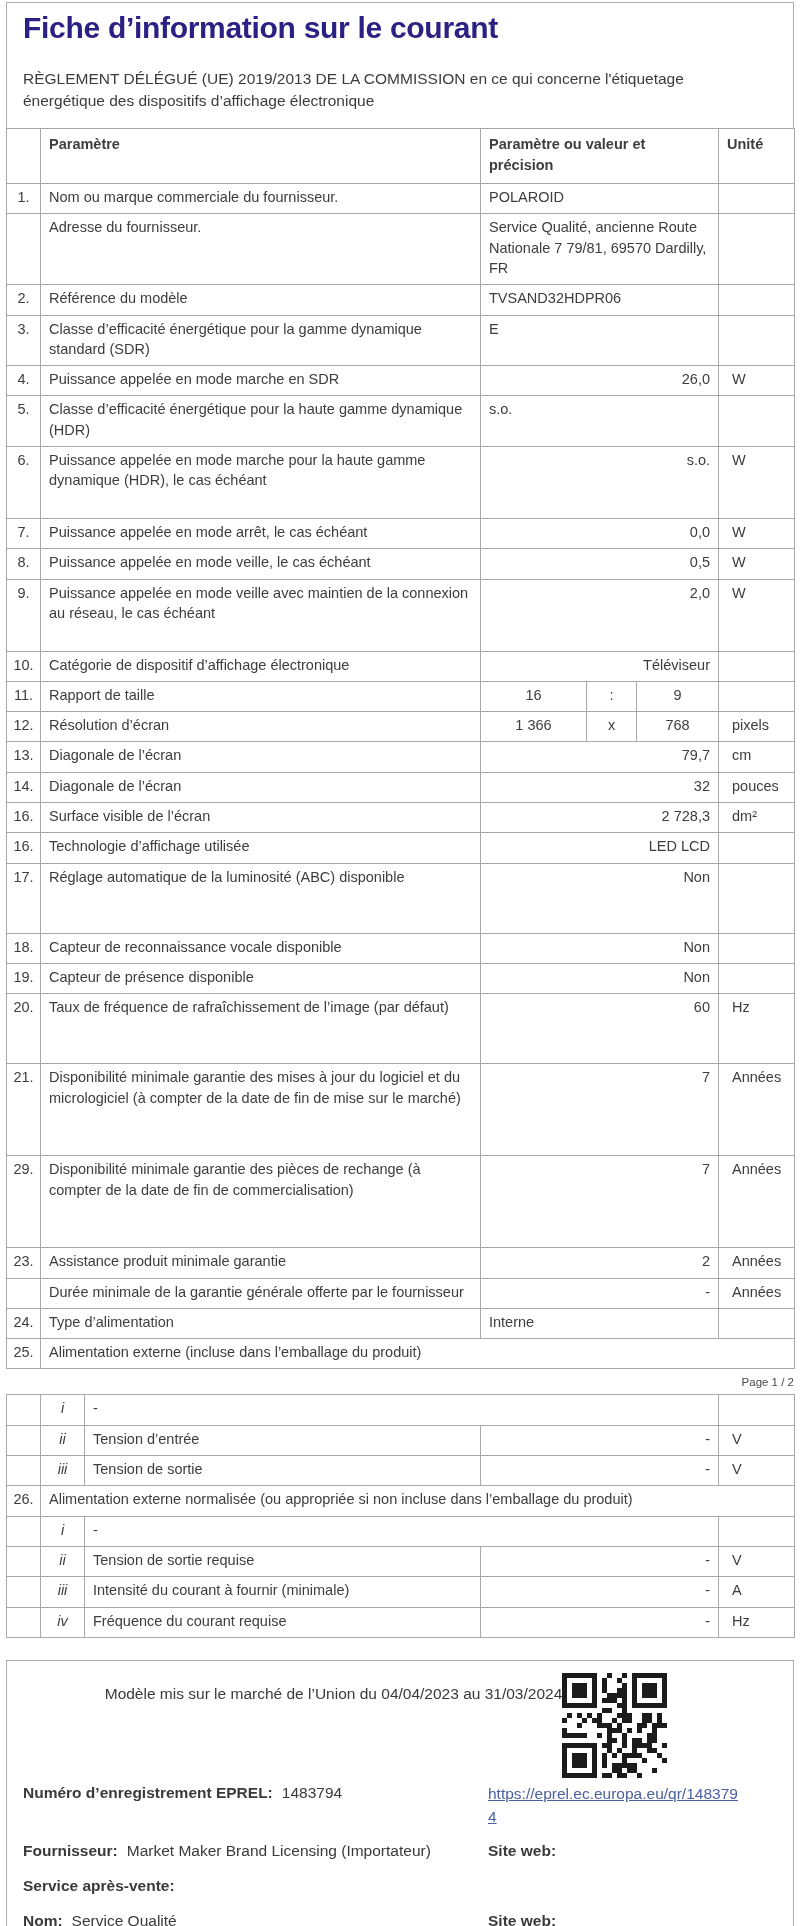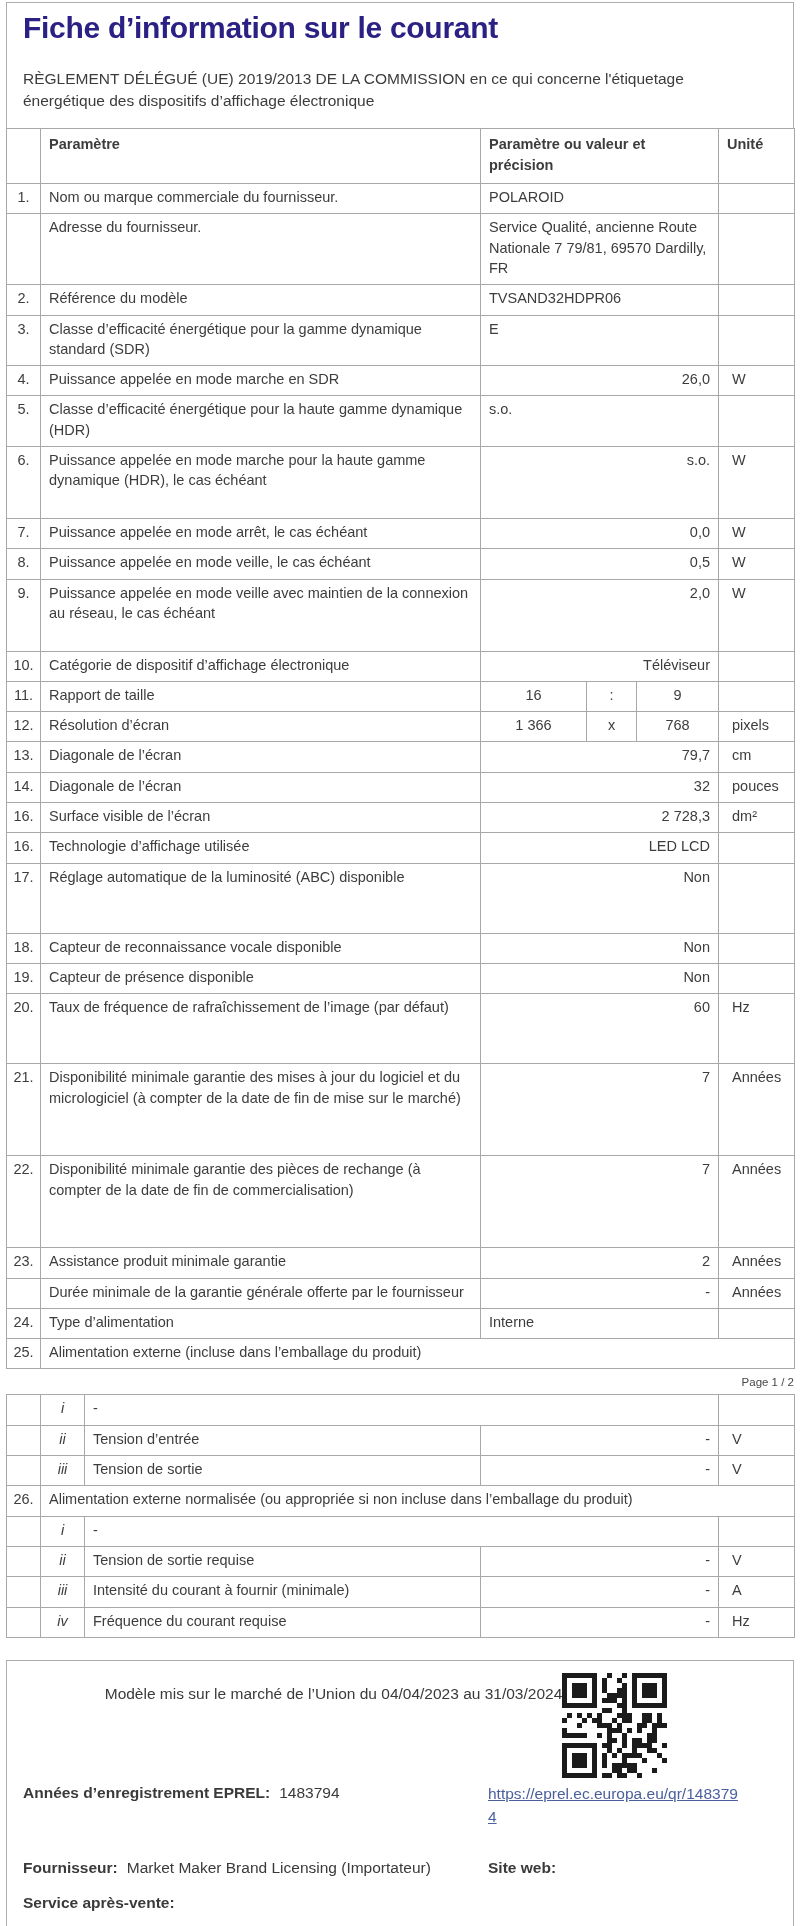--- a/index.html
+++ b/index.html
@@ -239,21 +239,21 @@
             <td class="val-right">60</td>
             <td class="unit">Hz</td>
           </tr>
           <tr>
             <td class="num">21.</td>
             <td style="height: 82px;">Disponibilité minimale garantie des mises à jour du logiciel et du micrologiciel (à compter de la date de fin de mise sur le marché)</td>
             <td class="val-right">7</td>
             <td class="unit">Années</td>
           </tr>
           <tr>
-            <td class="num">22.</td>
+            <td class="num">29.</td>
             <td style="height: 82px;">Disponibilité minimale garantie des pièces de rechange (à compter de la date de fin de commercialisation)</td>
             <td class="val-right">7</td>
             <td class="unit">Années</td>
           </tr>
           <tr>
             <td class="num">23.</td>
             <td>Assistance produit minimale garantie</td>
             <td class="val-right">2</td>
             <td class="unit">Années</td>
           </tr>
@@ -468,29 +468,29 @@
               <rect x="75" y="5" width="25" height="25" fill="#ffffff"></rect>
               <rect x="80" y="10" width="15" height="15" fill="#1b1b1b"></rect>
               <rect x="0" y="70" width="35" height="35" fill="#1b1b1b"></rect>
               <rect x="5" y="75" width="25" height="25" fill="#ffffff"></rect>
               <rect x="10" y="80" width="15" height="15" fill="#1b1b1b"></rect>
             </svg></div>
       </div>
 
       <div class="f-row eprel-row">
         <div class="f-left">
-          <span class="lbl">Années d’enregistrement EPREL:</span>
+          <span class="lbl">Numéro d’enregistrement EPREL:</span>
           <span>1483794</span>
         </div>
         <div class="f-right">
           <a href="#" class="doc-link">https://eprel.ec.europa.eu/qr/1483794</a>
         </div>
       </div>
 
-      <div class="f-row" style="margin-top:28px;">
+      <div class="f-row" style="margin-top:11px;">
         <div class="f-left">
           <span class="lbl">Fournisseur:</span>
           <span>Market Maker Brand Licensing (Importateur)</span>
         </div>
         <div class="f-right">
           <span class="lbl">Site web:</span>
         </div>
       </div>
 
       <div class="f-row">

